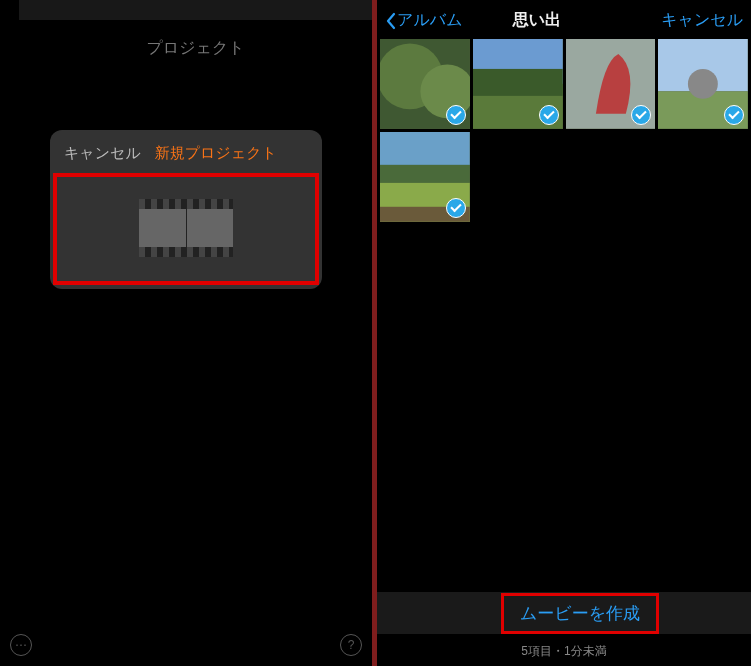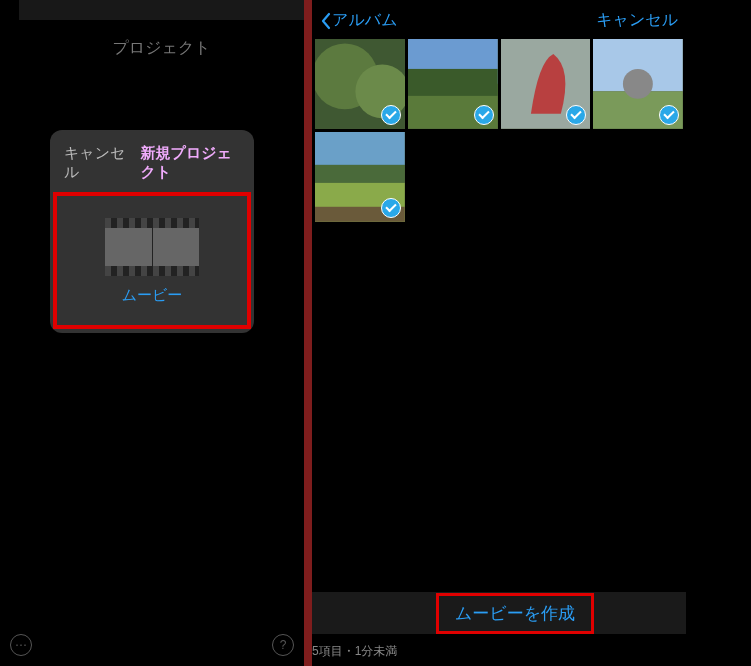--- a/index.html
+++ b/index.html
@@ -10,21 +10,21 @@
     font-family: -apple-system, "Hiragino Sans", sans-serif;
     background: #000;
     overflow: hidden;
   }
   .screen {
     position: relative;
     height: 666px;
     background: #000;
     flex-shrink: 0;
   }
-  .screen-left { width: 312px; border-right: 8px solid #7f1d1d; padding-left: 19px; }
+  .screen-left { width: 377px; border-right: 5px solid #7f1d1d; padding-left: 19px; }
   .screen-right { width: 374px; }
 
   
   .status-bar {
     height: 20px;
     background: rgba(30,30,30,0.8);
     display: flex;
     align-items: center;
     justify-content: space-between;
     padding: 0 6px;
@@ -53,23 +53,23 @@
   .modal-header {
     display: flex;
     align-items: center;
     padding: 14px 14px 10px;
   }
   .modal-cancel {
     color: #bbb;
     font-size: 15px;
   }
   .modal-title {
-    color: #f0abfc;
+    color: #f97316;
     font-size: 15px;
-    font-weight: 700;
+    font-weight: 400;
     margin-left: 14px;
   }
   .option {
     padding: 16px 20px 14px;
     text-align: center;
   }
   .highlight-box {
     border: 4px solid #e00000;
     margin: 0 3px;
   }
@@ -186,60 +186,61 @@
     margin-left: 32px;
   }
   .create-btn {
     color: #2a9df4;
     font-size: 17px;
     font-weight: 500;
   }
   .footer-text {
     position: absolute;
     left: 0; right: 0; bottom: 6px;
+    text-align: center;
     color: #888;
     font-size: 12px;
   }
 </style>
 </head>
 <body>
 
 <div class="screen screen-left">
   <div class="status-bar"></div>
   <div class="page-title">プロジェクト</div>
 
   <div class="modal">
     <div class="modal-header">
       <span class="modal-cancel">キャンセル</span>
       <span class="modal-title">新規プロジェクト</span>
     </div>
 
     <div class="highlight-box">
       <div class="option">
         <div class="film-icon"></div>
-        <div class="option-title">ムービー</div>
       </div>
     </div>
 
   </div>
 
   <div class="bottom-icons">
     <div class="circ-icon">⋯</div>
     <div class="circ-icon">?</div>
   </div>
 </div>
 
 <div class="screen screen-right">
   <div class="nav-bar">
     <div class="nav-back">
       <svg width="12" height="18" viewBox="0 0 12 18">
         <polyline points="9,2 3,9 9,16" fill="none" stroke="#2a9df4" stroke-width="2.2" stroke-linecap="round" stroke-linejoin="round"></polyline>
       </svg>
       <span>アルバム</span>
     </div>
+    <div class="nav-title">思い出</div>
     <div class="nav-cancel">キャンセル</div>
   </div>
 
   <div class="grid">
     <div class="thumb">
       <svg viewBox="0 0 60 60" preserveAspectRatio="xMidYMid slice">
           <rect width="60" height="60" fill="#3f5832"></rect>
           <circle cx="20" cy="25" r="22" fill="#5c7a3f"></circle>
           <circle cx="45" cy="35" r="18" fill="#6b8a4a"></circle>
         </svg>

